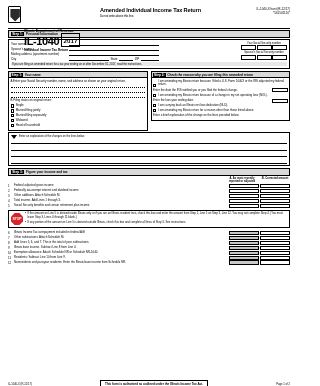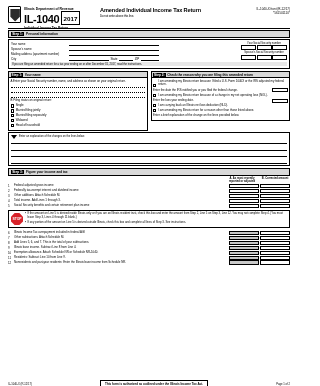--- a/index.html
+++ b/index.html
@@ -36,21 +36,21 @@
     position: relative;
     overflow: hidden;
   }
   .il-logo:after {
     content: "";
     position: absolute; left: 1.4px; top: 1.6px;
     width: 9.5px; height: 13px;
     background: #2b2b2b;
     clip-path: polygon(0 0, 100% 0, 100% 62%, 50% 100%, 0 62%);
   }
-  .hdr-titles { margin-left: 3px; padding-top: 0.5px; }
+  .hdr-titles { margin-left: 3px; padding-top: 0.5px; margin-top: 22px; }
   .dept { font-size: 3.4px; font-weight: bold; line-height: 4.2px; }
   .formno {
     font-size: 11px; font-weight: bold; letter-spacing: -0.4px;
     line-height: 11px; margin-top: 0.5px;
     display: flex; align-items: flex-end; gap: 2px;
   }
   .formno .yr {
     font-size: 6.2px; font-weight: bold; letter-spacing: 0;
     border: 0.6px solid #000; padding: 0.5px 1.5px;
   }

